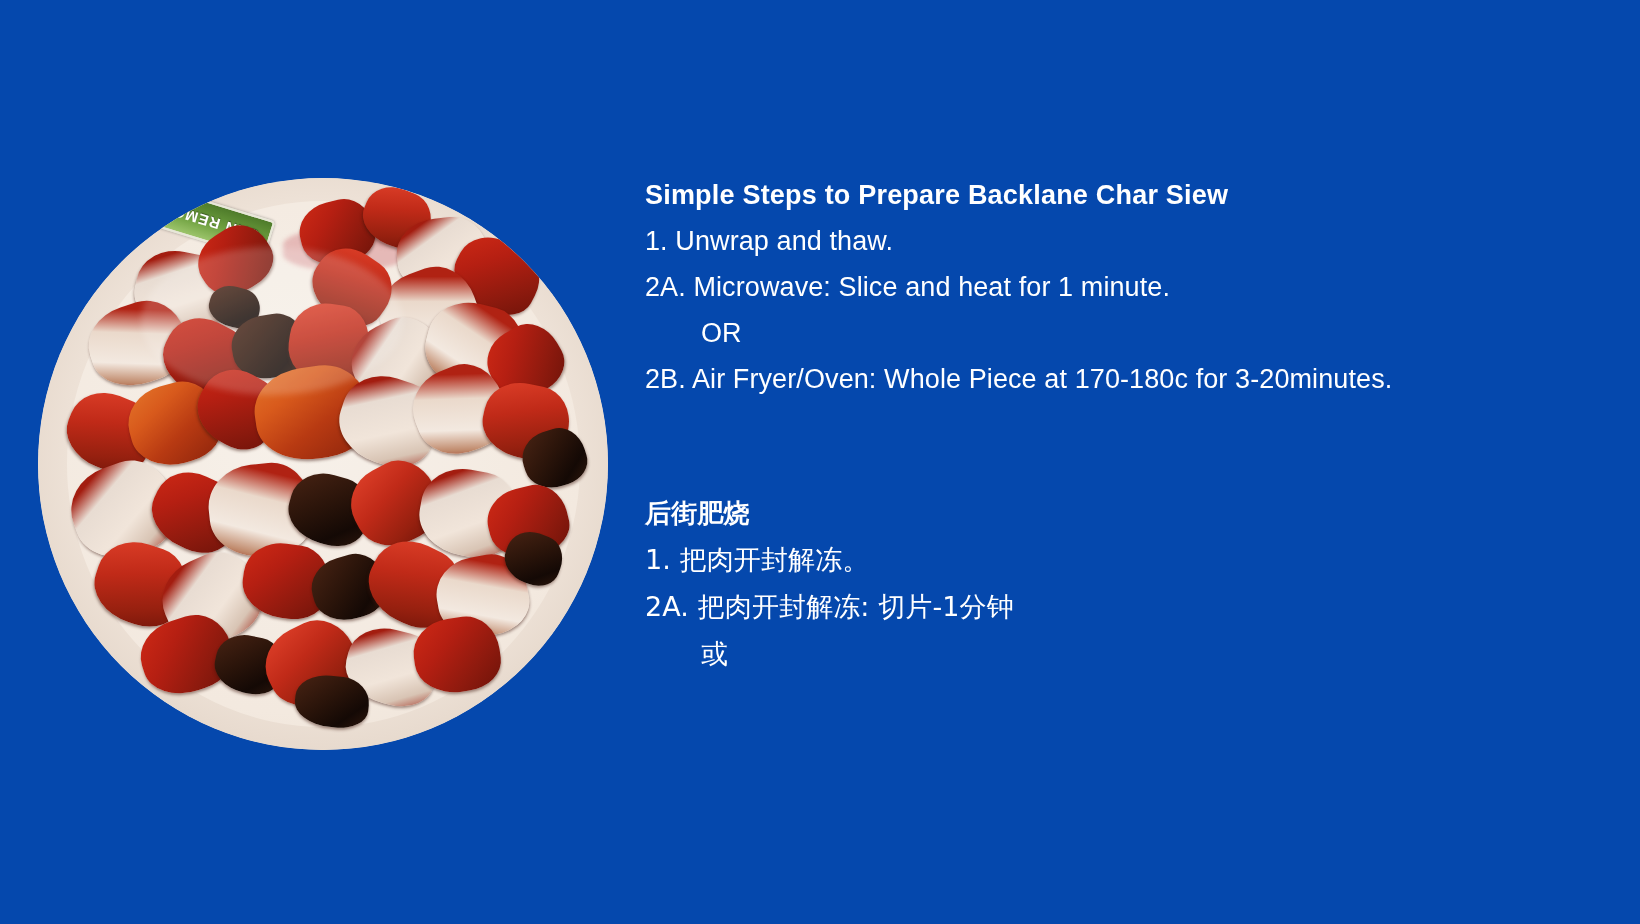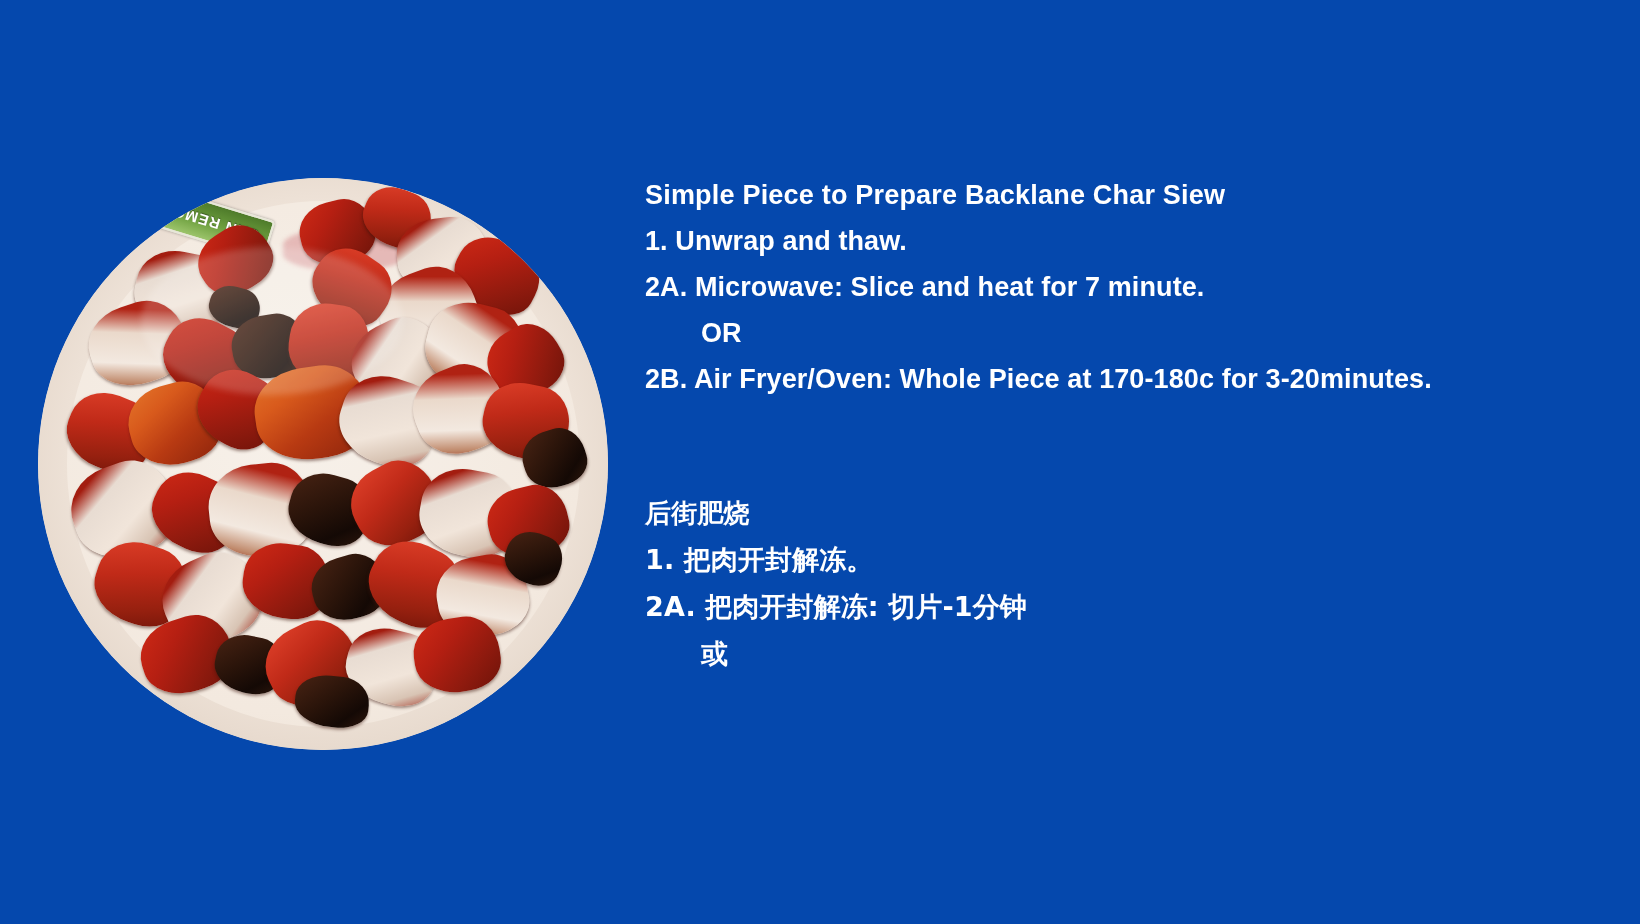--- a/index.html
+++ b/index.html
@@ -142,21 +142,21 @@
   }
   .heading {
     font-size: 27px;
     font-weight: bold;
     line-height: 46px;
     letter-spacing: .2px;
     white-space: nowrap;
   }
   .line {
     font-size: 27px;
-    font-weight: 700;
+    font-weight: 400;
     line-height: 46px;
     letter-spacing: .1px;
     white-space: nowrap;
   }
   .indent {
     padding-left: 56px;
   }
   #cn-block {
     margin-top: 88px;
   }
@@ -235,23 +235,23 @@
     <div class="meat m-fat" style="left:54%;top:79%;width:16%;height:13%;transform:rotate(14deg);"></div>
     <div class="meat m-red" style="left:66%;top:77%;width:15%;height:13%;transform:rotate(-8deg);"></div>
     <div class="meat m-char" style="left:45%;top:87%;width:13%;height:9%;transform:rotate(6deg);"></div>
 
     <div class="sheen"></div>
   </div>
 
   <div id="text-col">
 
     <div id="en-block">
-      <div class="heading">Simple Piece to Prepare Backlane Char Siew</div>
+      <div class="heading">Simple Steps to Prepare Backlane Char Siew</div>
       <div class="line">1. Unwrap and thaw.</div>
-      <div class="line">2A. Microwave: Slice and heat for 7 minute.</div>
+      <div class="line">2A. Microwave: Slice and heat for 1 minute.</div>
       <div class="line indent">OR</div>
       <div class="line">2B. Air Fryer/Oven: Whole Piece at 170-180c for 3-20minutes.</div>
     </div>
 
     <div id="cn-block">
       <div class="heading cn">后街肥烧</div>
       <div class="line cn">1. 把肉开封解冻。</div>
       <div class="line cn">2A. 把肉开封解冻: 切片-1分钟</div>
       <div class="line cn indent">或</div>
     </div>

